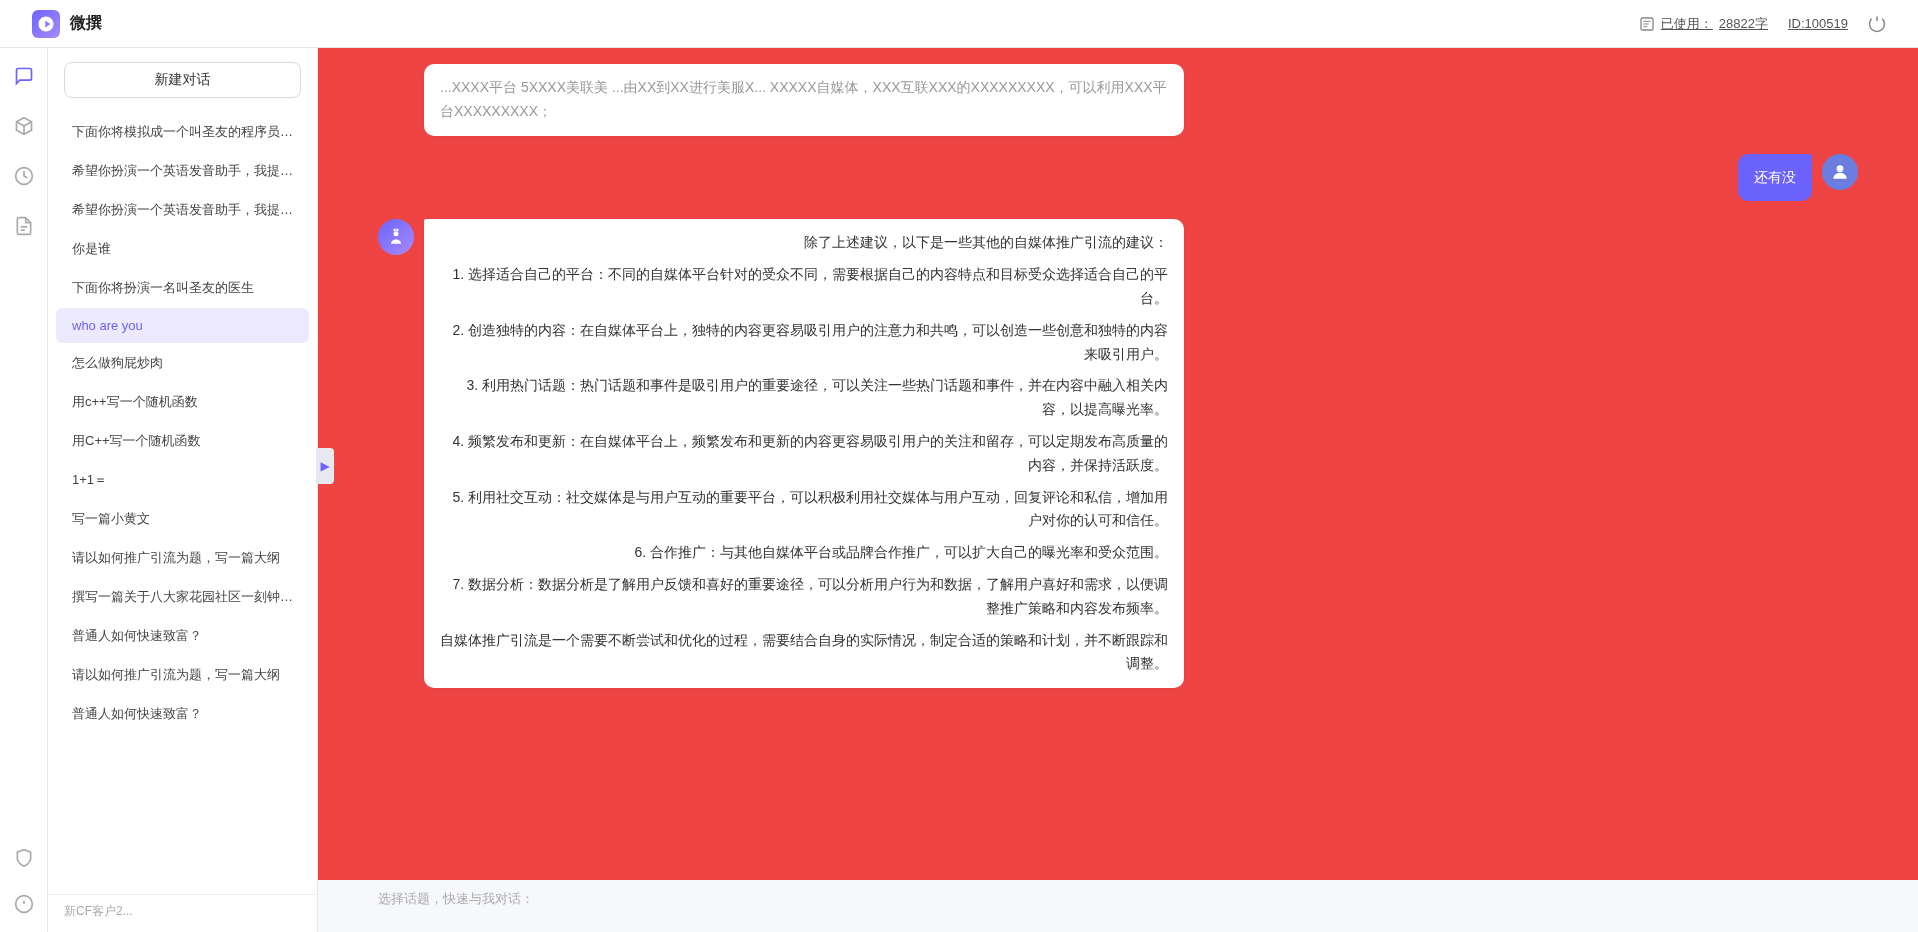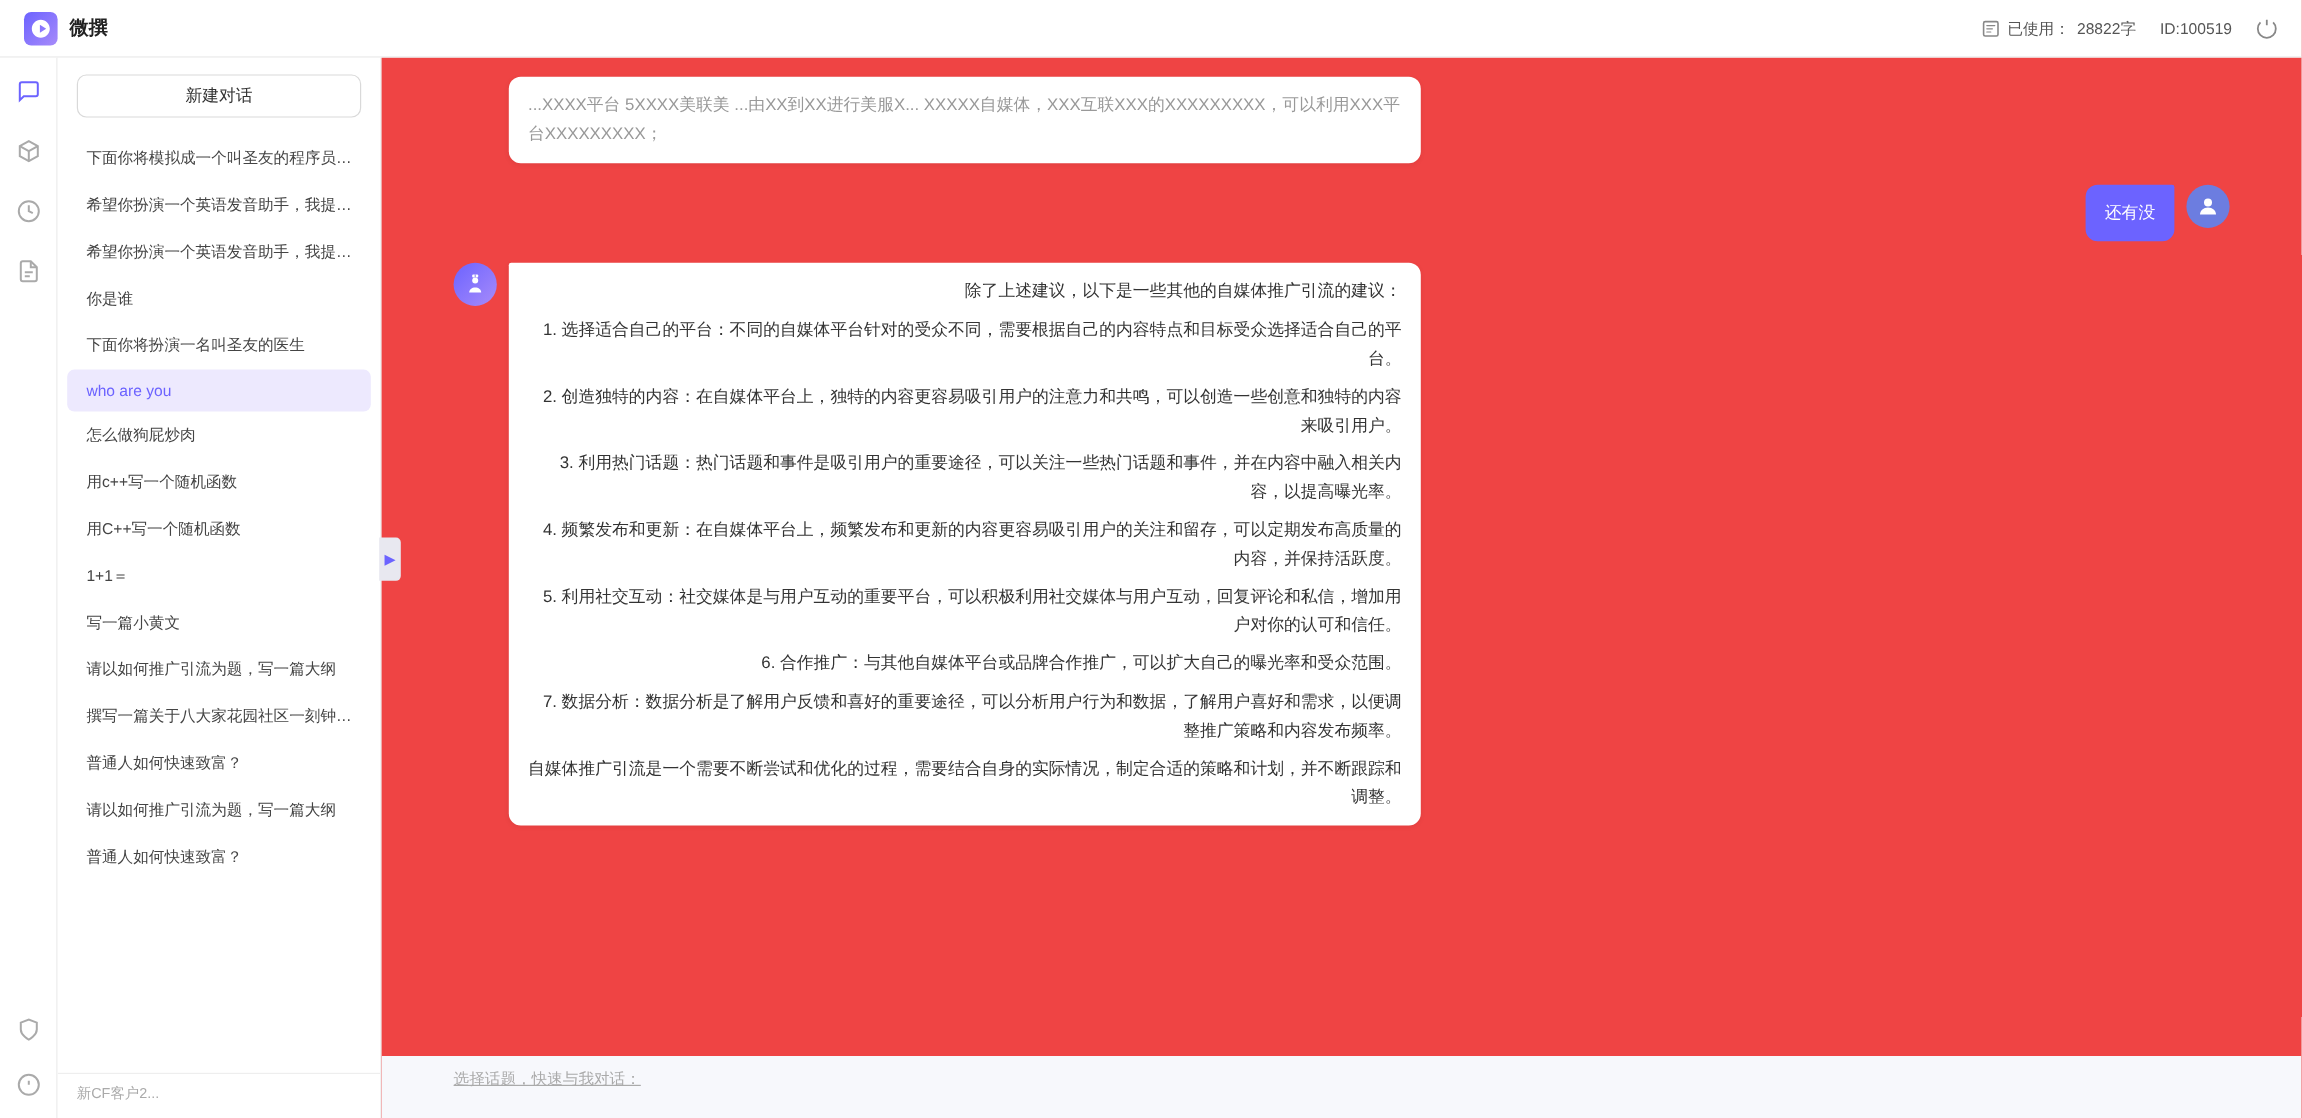--- a/index.html
+++ b/index.html
@@ -5,21 +5,21 @@
     * { box-sizing: border-box; margin: 0; padding: 0; }
     body { font-family: -apple-system, BlinkMacSystemFont, 'PingFang SC', 'Microsoft YaHei', sans-serif; background: #f5f6fa; height: 932px; overflow: hidden; display: flex; flex-direction: column; }
 
     
     .header {
       height: 48px;
       background: #fff;
       border-bottom: 1px solid #e8e8e8;
       display: flex;
       align-items: center;
-      padding: 0 20px;
+      padding: 0 32px;
       justify-content: space-between;
       flex-shrink: 0;
     }
     .header-left {
       display: flex;
       align-items: center;
       gap: 10px;
     }
     .header-logo {
       width: 28px;
@@ -37,20 +37,21 @@
       font-size: 16px;
       font-weight: 600;
       color: #222;
     }
     .header-right {
       display: flex;
       align-items: center;
       gap: 20px;
       font-size: 13px;
       color: #555;
+      text-decoration: underline;
     }
     .header-usage {
       display: flex;
       align-items: center;
       gap: 6px;
     }
     .header-id { color: #555; }
     .header-power {
       width: 18px;
       height: 18px;
@@ -250,21 +251,20 @@
     
     .chat-footer {
       padding: 10px 60px 16px;
       background: #f7f8fc;
       flex-shrink: 0;
     }
     .quick-topics {
       font-size: 13px;
       color: #aaa;
       margin-bottom: 8px;
-      text-decoration: underline;
     }
     .input-row {
       display: flex;
       align-items: center;
       background: #fff;
       border: 1px solid #ddd;
       border-radius: 24px;
       padding: 8px 16px;
       gap: 8px;
     }

